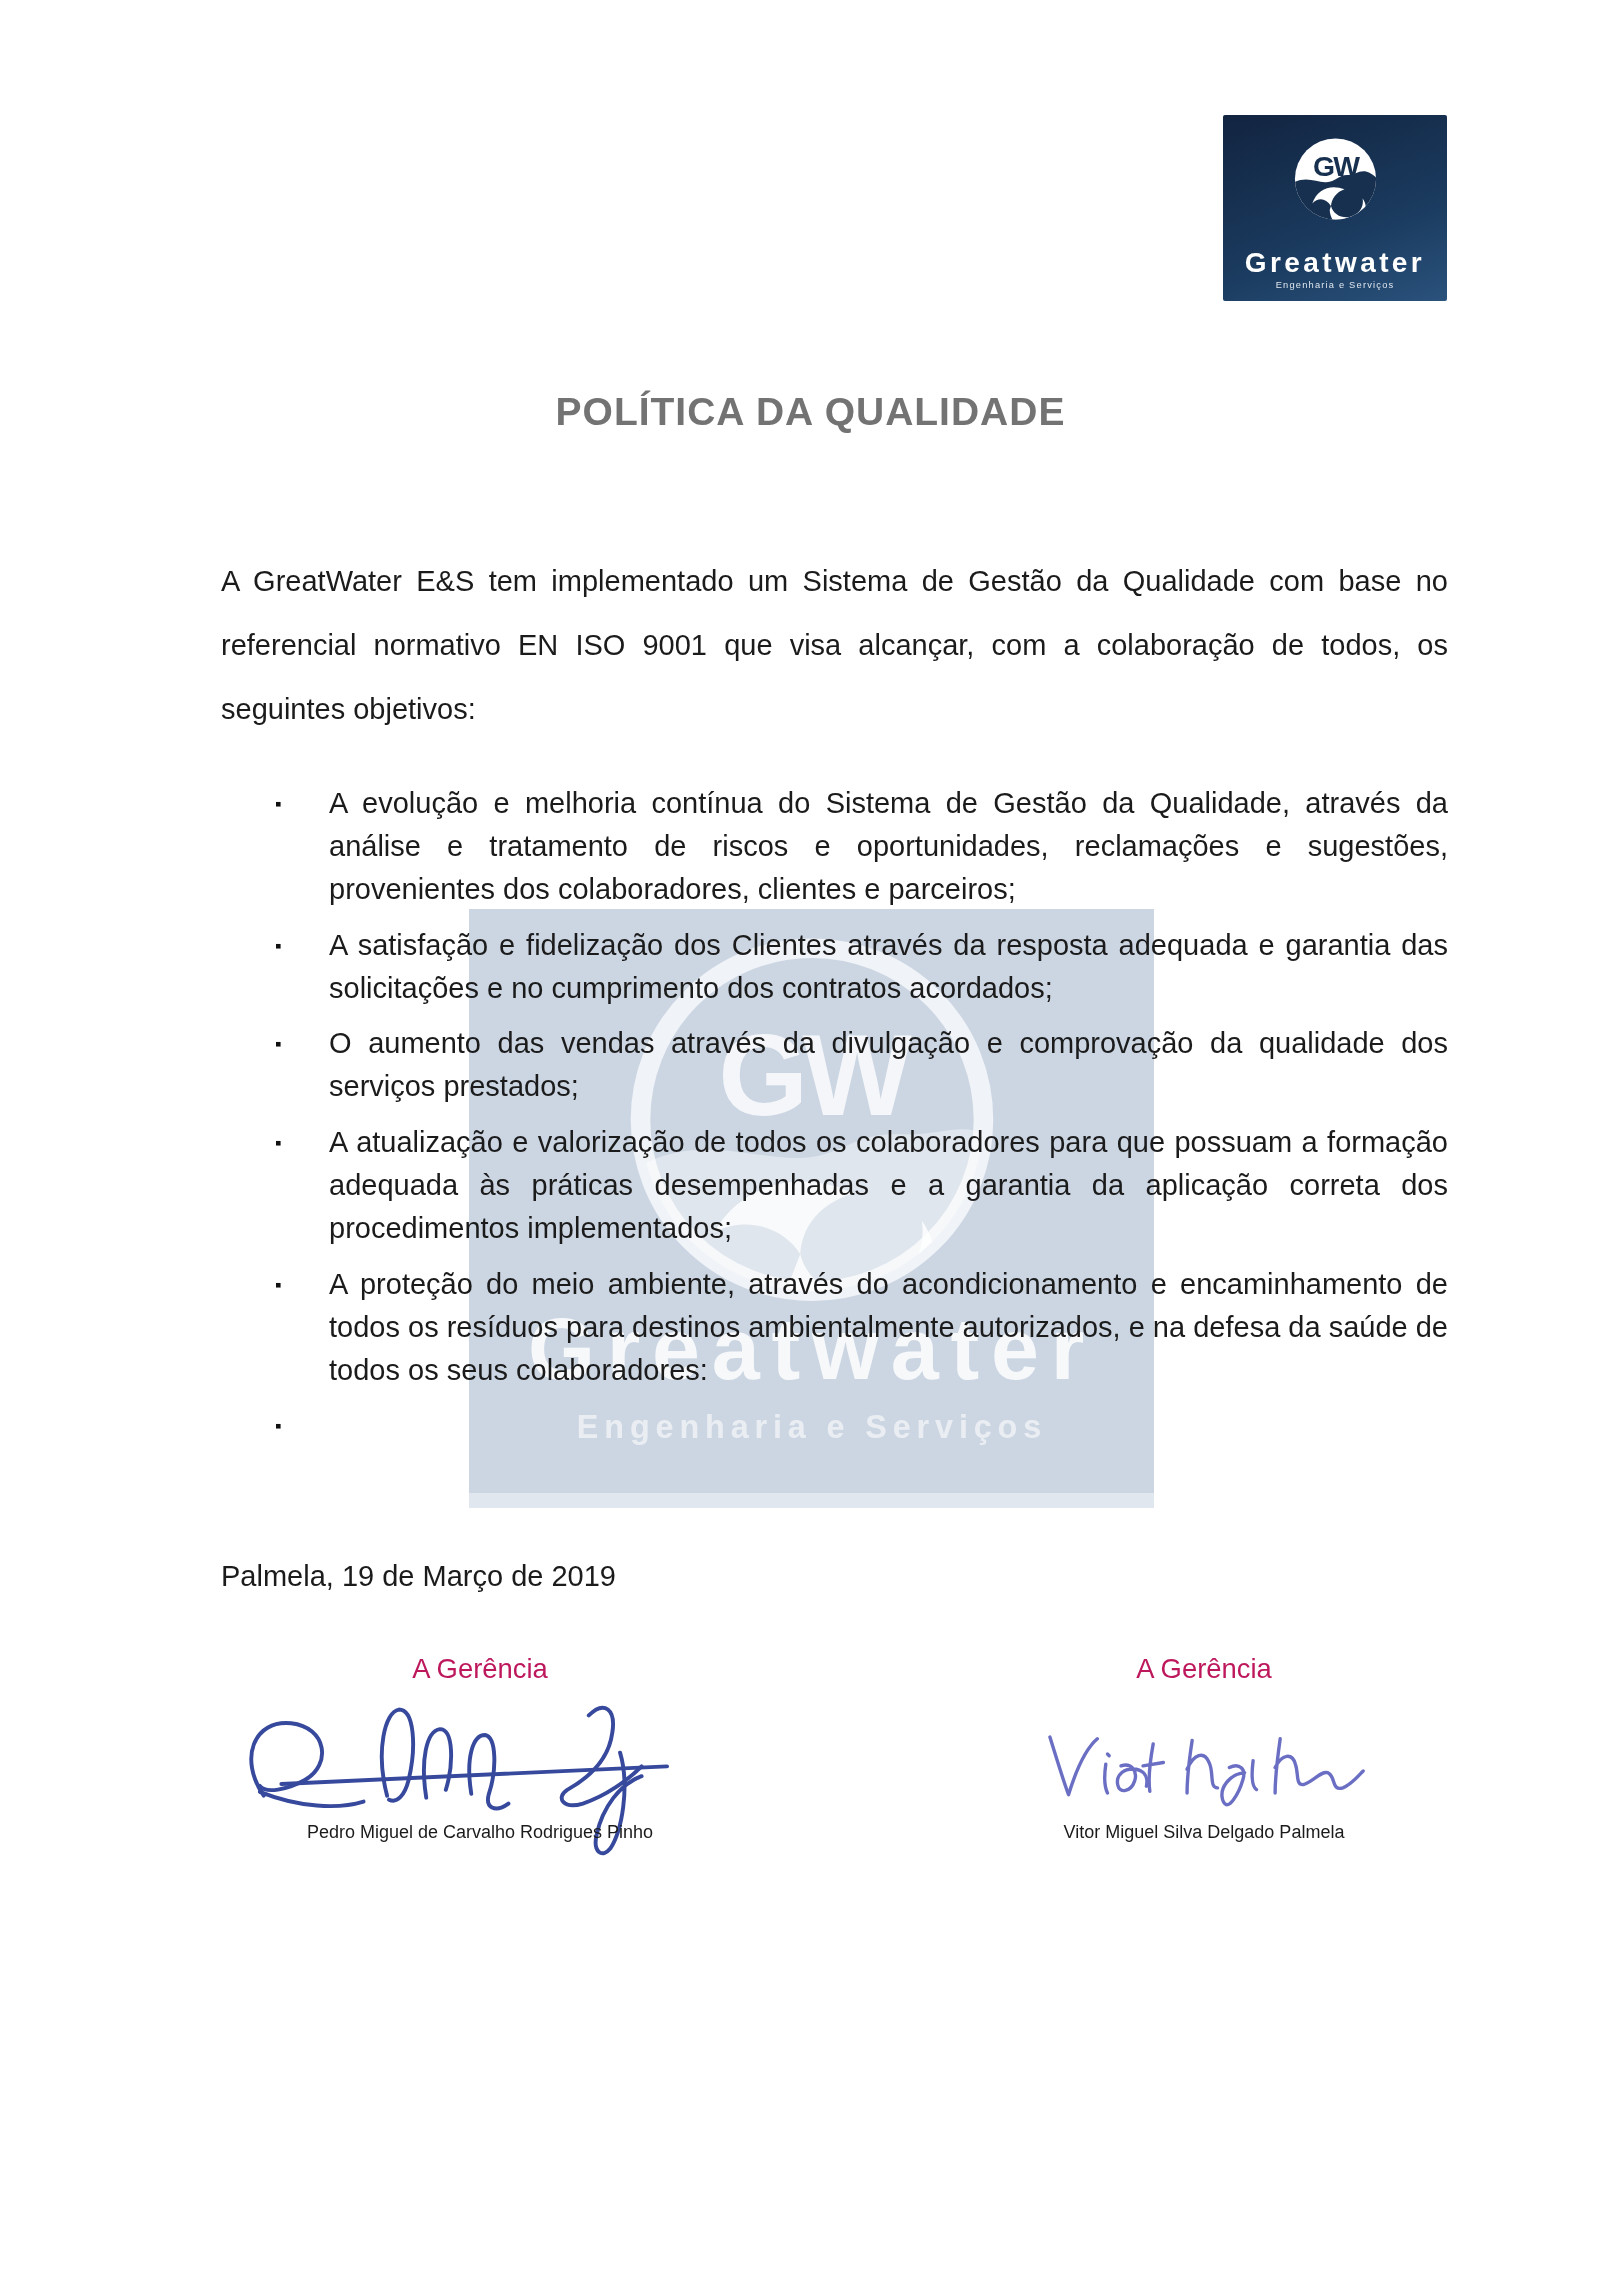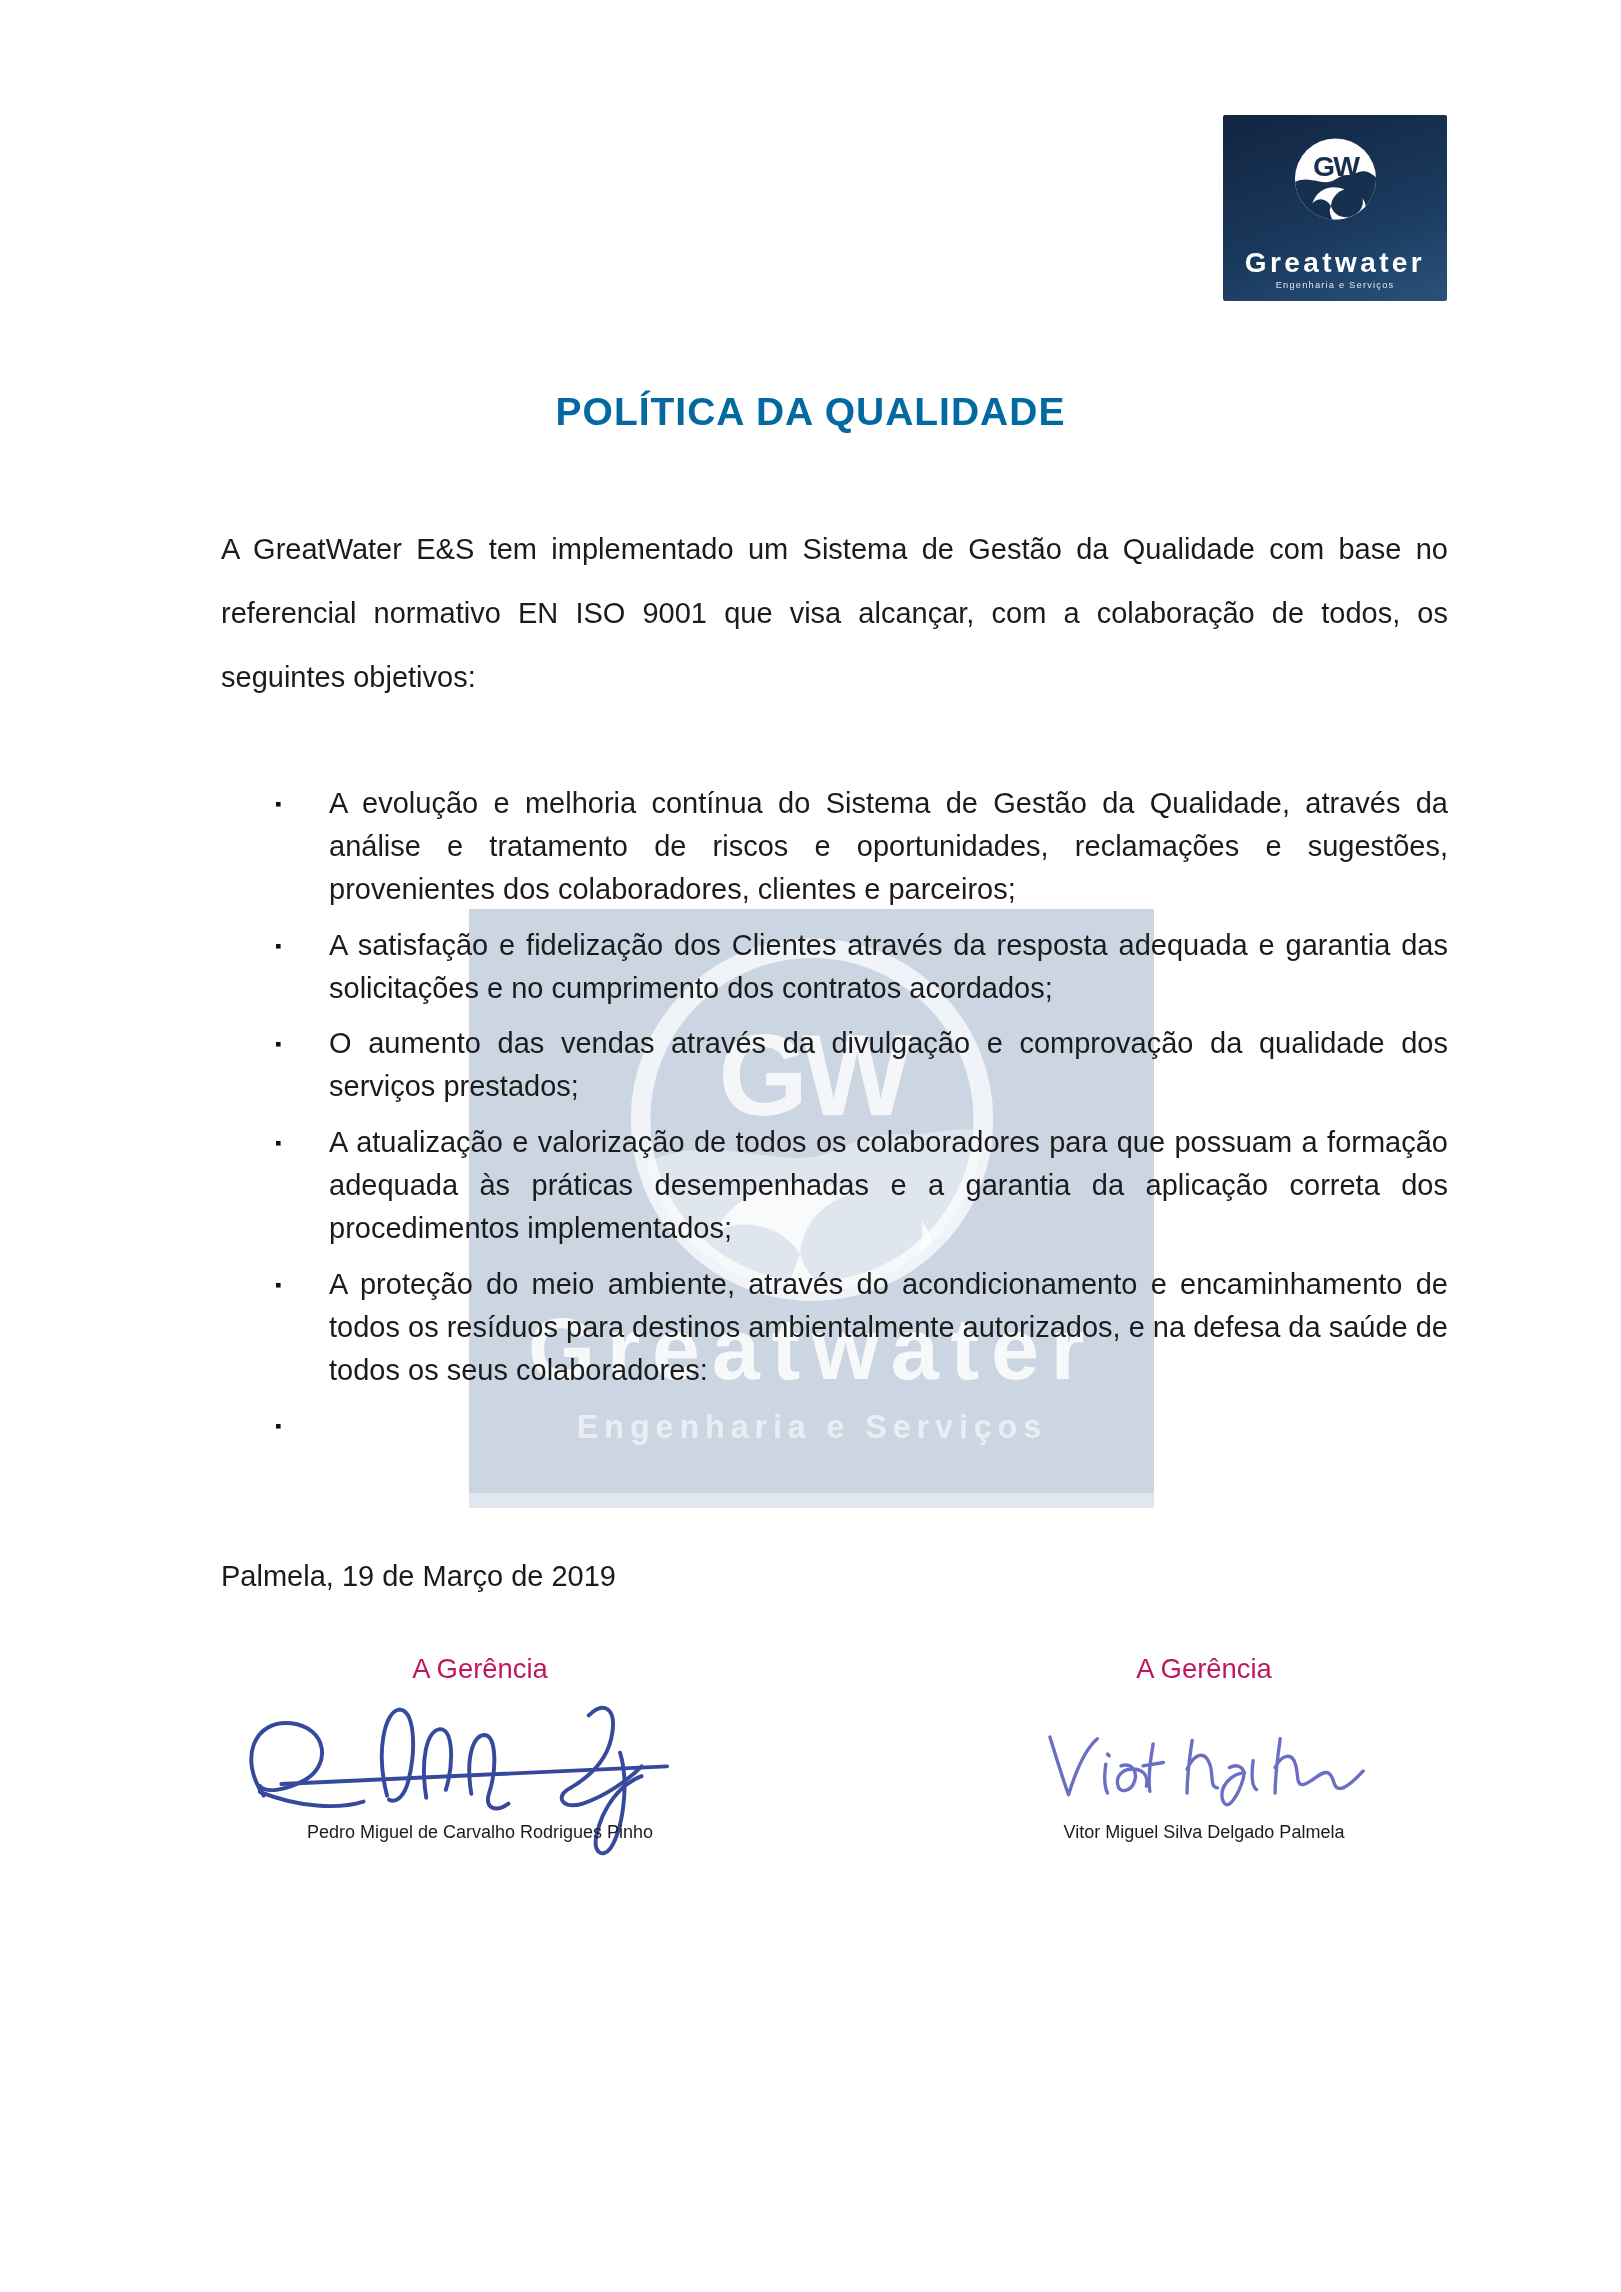--- a/index.html
+++ b/index.html
@@ -41,25 +41,25 @@
   }
   .logo-tagline{
     color:#dfe6ee;font-size:9.3px;font-weight:400;letter-spacing:1.2px;
     margin-top:2.9px;
   }
 
   
   .content{position:relative;z-index:1;}
   .doc-title{
     position:absolute;left:0;top:390px;width:1621px;
-    text-align:center;font-size:39px;font-weight:700;color:#0369a1;
+    text-align:center;font-size:39px;font-weight:700;color:#737373;
     letter-spacing:1px;
   }
   .intro{
-    position:absolute;left:221px;top:517px;width:1227px;
+    position:absolute;left:221px;top:549px;width:1227px;
     font-size:29px;line-height:64px;text-align:justify;color:#1b1b1b;
   }
   .bullet-list{
     position:absolute;left:221px;top:782px;width:1227px;
     list-style:none;margin:0;padding:0;
   }
   .bullet-item{
     position:relative;padding-left:108px;margin:0 0 12.7px 0;
     font-size:29px;line-height:43px;text-align:justify;color:#1b1b1b;
   }

